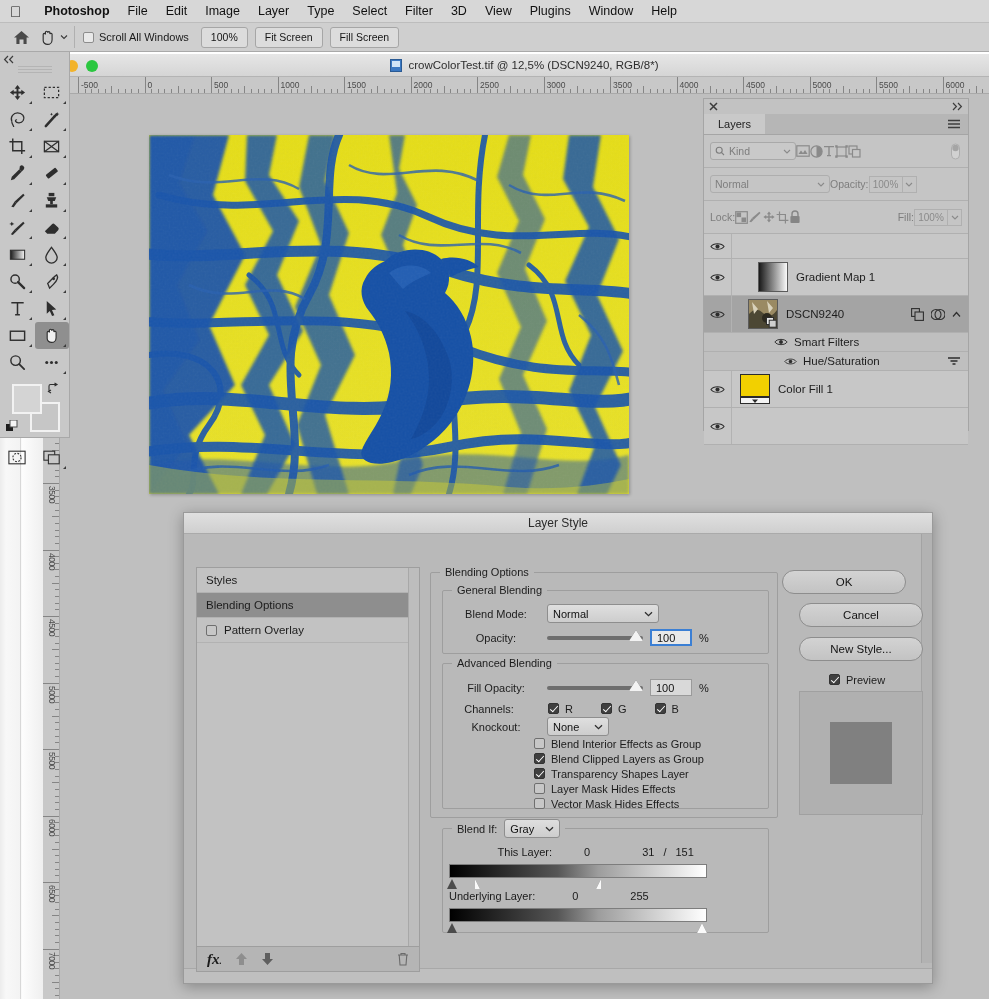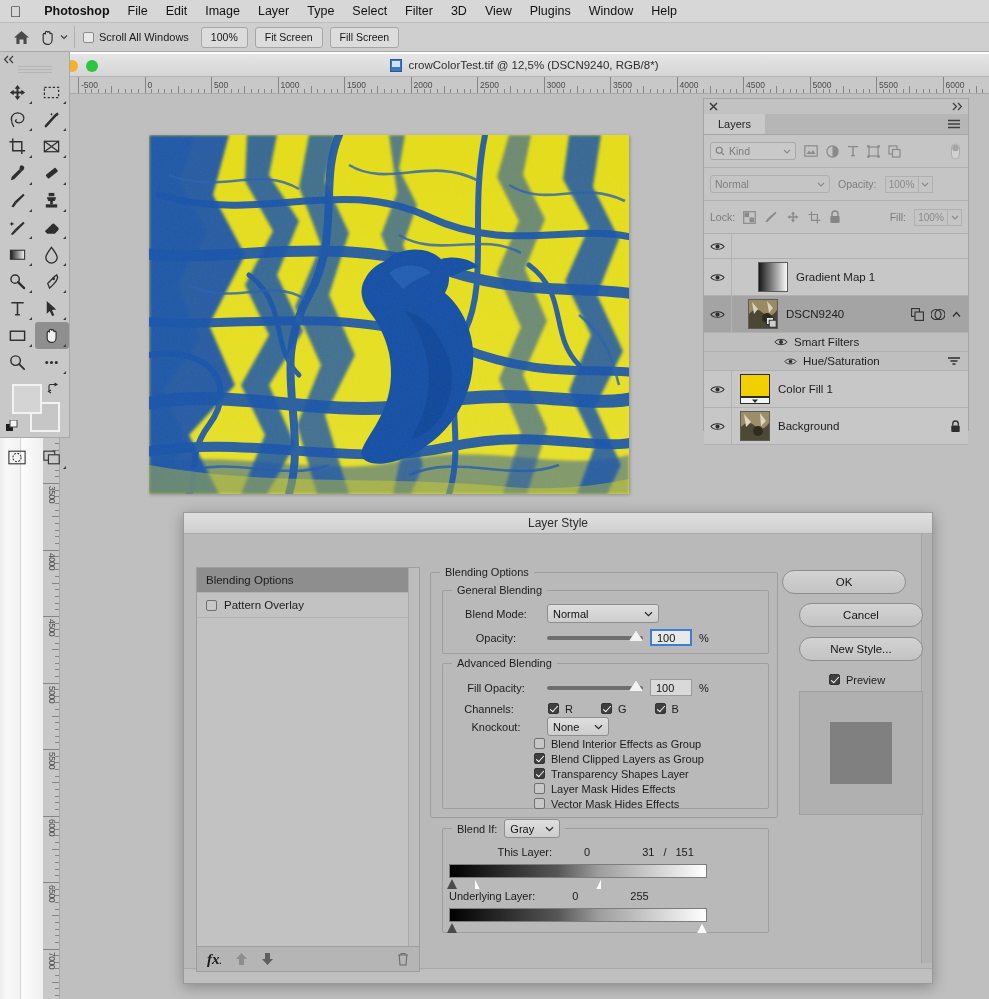--- a/index.html
+++ b/index.html
@@ -119,21 +119,21 @@
   
   .layers-panel {
     position: absolute; left: 703px; top: 98px; width: 266px; height: 333px;
     background: #c5c5c5; border: 1px solid #a5a5a5;
   }
   .lp-bar { height: 15px; display:flex; align-items:center; justify-content:space-between;
      padding: 0 5px; background:#c2c2c2; color:#3b3b3b; font-size:10px;}
   .lp-tabs { height: 21px; display:flex; align-items:stretch; background:#b6b6b6; border-bottom:1px solid #a5a5a5;}
   .lp-tab { padding: 0 14px; display:flex; align-items:center; font-size:11px; background:#c9c9c9; color:#222;}
   .lp-burger { margin-left:auto; display:flex; align-items:center; padding-right:7px; }
-  .lp-row { display:flex; align-items:center; height: 25px; padding: 16px 6px; gap: 8px;
+  .lp-row { display:flex; align-items:center; height: 25px; padding: 16px 6px; gap: 0;
      border-bottom:1px solid #b0b0b0; background:#c5c5c5;}
   .kind-sel {
     display:flex; align-items:center; gap:4px; width: 86px; height:18px;
     border:1px solid #a9a9a9; border-radius:3px; background:#c9c9c9; padding:0 4px;
     color:#7d7d7d; font-size:10.5px;
   }
   .kind-sel .chev { margin-left:auto; }
   .filt-ico { opacity:.42; display:flex; align-items:center; }
   .mode-sel {
     display:flex; align-items:center; width: 120px; height:18px; padding: 0 4px;
@@ -1107,50 +1107,34 @@
       </div>
     </div>
 
     <div class="layer-item">
       <div class="eye-col">
         <svg width="15" height="11" viewBox="0 0 16 11">
             <path d="M1 5.5 C3.5 1.5 12.5 1.5 15 5.5 C12.5 9.5 3.5 9.5 1 5.5 Z" fill="none" stroke="#2d2d2d" stroke-width="1.1"></path>
             <circle cx="8" cy="5.5" r="2.2" fill="#2d2d2d"></circle>
           </svg>
       </div>
-      <div class="li-body">
-        <span class="thumb">
-          <svg width="28" height="28" viewBox="0 0 28 28">
-              <rect width="28" height="28" fill="#9d8e68"></rect>
-              <path d="M0 15 Q7 7 14 14 T28 11 L28 28 L0 28 Z" fill="#4e4935"></path>
-              <path d="M3 2 L10 10 L5 15 Z M19 1 L25 9 L20 14 Z" fill="#ddd6c0"></path>
-              <circle cx="17" cy="19" r="5" fill="#2e2b21"></circle>
-            </svg>
-        </span>
-        <span class="li-name">Background</span>
-        <span class="li-right">
-          <span>
-            <svg width="11" height="13" viewBox="0 0 12 14">
-                <path d="M3 6 V4 a3 3 0 0 1 6 0 V6" fill="none" stroke="#2e2e2e" stroke-width="1.4"></path>
-                <rect x="1.4" y="6" width="9.2" height="7" rx="1" fill="#2e2e2e"></rect>
-              </svg>
-          </span>
-        </span>
-      </div>
     </div>
   </div>
 
   <div class="dlg">
     <div class="dlg-title">Layer Style</div>
     <div class="dlg-rail"></div>
     <div class="dlg-bot"></div>
 
     <div class="dlg-body">
 
       <div class="styles-list">
+        <div class="sl-item">
+          <span>Styles</span>
+        </div>
         <div class="sl-item active">
           <span>Blending Options</span>
         </div>
         <div class="sl-item">
           <span class="cb2" style="margin-right:7px"></span>
           <span>Pattern Overlay</span>
         </div>
         <div class="sl-scroll"></div>
       </div>
       <div class="sl-foot">

